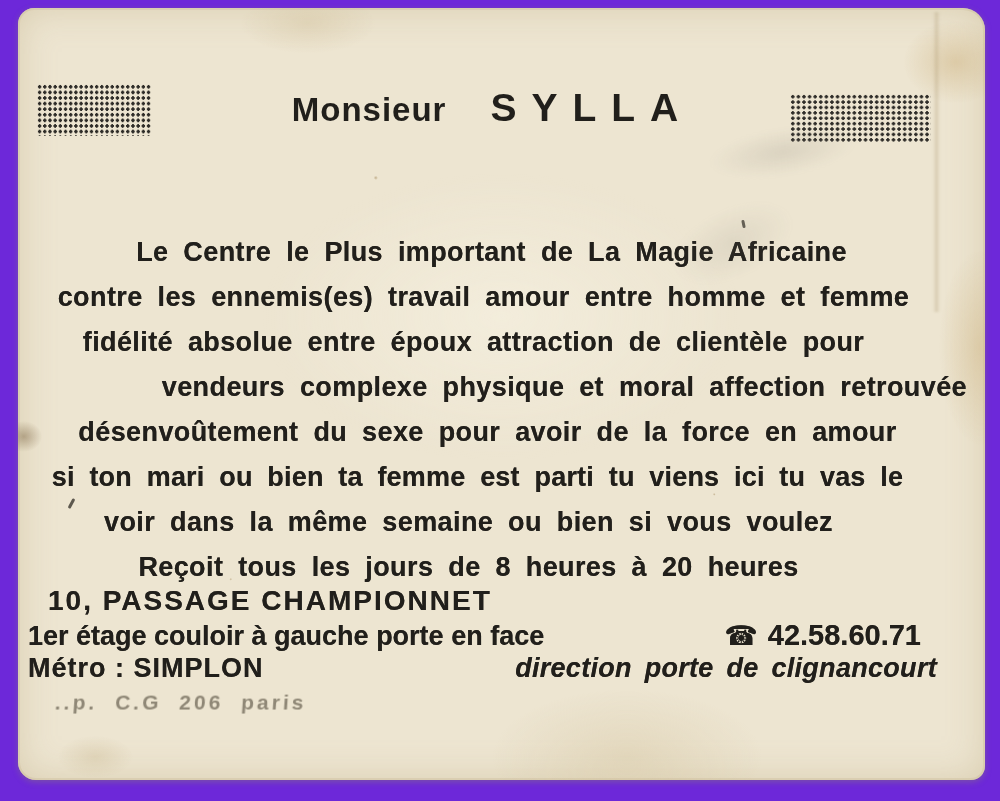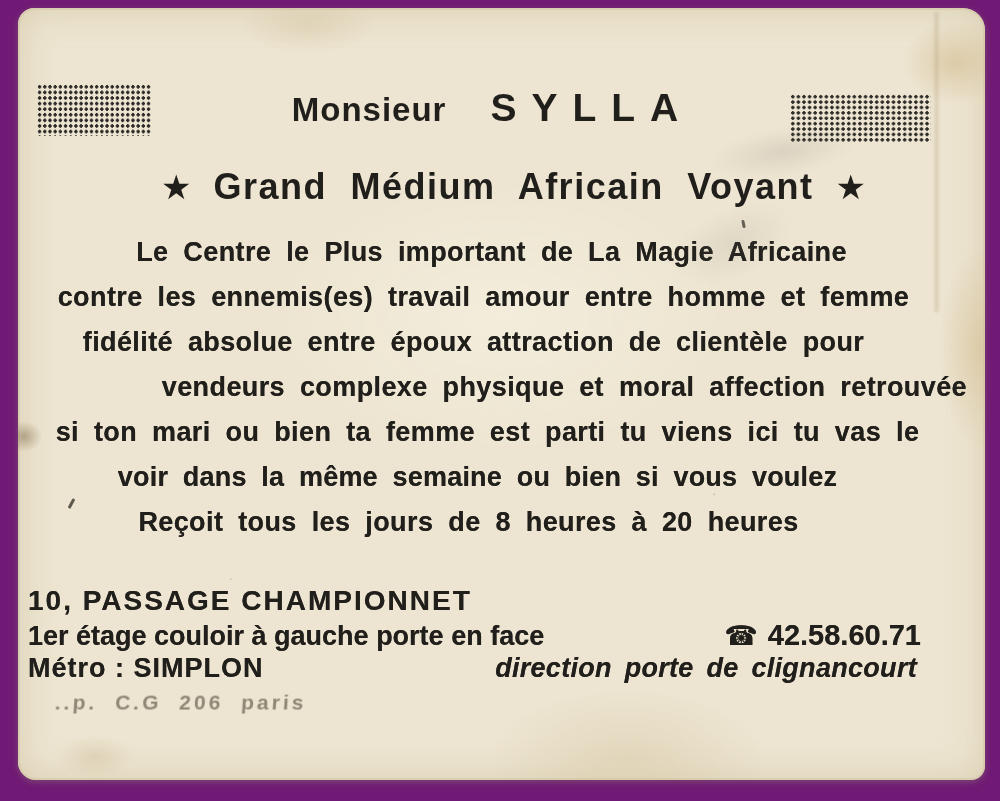--- a/index.html
+++ b/index.html
@@ -5,21 +5,21 @@
   html, body {
     margin: 0; padding: 0;
     width: 1000px; height: 801px;
     background: #ffffff;
     overflow: hidden;
     font-family: "Liberation Sans", "DejaVu Sans", sans-serif;
   }
   .scan {
     position: relative;
     width: 1000px; height: 801px;
-    background: #701a75;
+    background: #6d28d9;
   }
   
   .card {
     position: absolute;
     left: 18px; top: 8px;
     width: 967px; height: 772px;
     background: #ede5d1;
     border-radius: 16px 22px 14px 18px;
     box-shadow:
       0 2px 6px rgba(140,130,110,0.45),
@@ -115,26 +115,26 @@
   }
   .footer-row {
     display: flex;
     justify-content: space-between;
     align-items: baseline;
     height: 34px;
     padding: 0 64px 0 10px;
     white-space: nowrap;
   }
   .row-street   { font-size: 28px; }
-  .street-text  { letter-spacing: 2px; }
+  .street-text  { letter-spacing: 2px; margin-left: 20px; }
   .city-text    { letter-spacing: 2px; }
   .row-floor    { font-size: 27px; }
   .phone-group  { font-size: 29px; }
   .phone-icon   { font-size: 27px; margin-right: 10px; }
-  .row-metro    { font-size: 27px; padding-right: 68px; }
+  .row-metro    { font-size: 27px; padding-right: 48px; }
   .metro-text   { letter-spacing: 1px; }
   .direction-text { letter-spacing: 0.3px; word-spacing: 5px; font-style: italic; }
   
   .printer-mark {
     position: absolute; left: 37px; top: 683px;
     font-size: 21px; font-weight: bold;
     letter-spacing: 3px; word-spacing: 9px;
     color: rgba(66,58,44,0.55);
     transform: skewX(-4deg) scaleY(0.95);
     filter: blur(0.5px);
@@ -181,29 +181,27 @@
   <div class="card">
 
     <div class="dots dots-left"></div>
     <div class="dots dots-right"></div>
     <div class="crease"></div>
 
     <div class="title-row">
       <span class="title-prefix">Monsieur</span><span class="title-name">SYLLA</span>
     </div>
 
-    <div class="subtitle-row">
-      <span class="star star-left">★</span><span class="subtitle-text">Grand Médium Africain Voyant</span><span class="star star-right">★</span>
-    </div>
 
     <div class="body-text">
       <div class="body-line">Le Centre le Plus important de La Magie Africaine</div>
       <div class="body-line">contre les ennemis(es) travail amour entre homme et femme</div>
       <div class="body-line">fidélité absolue entre époux attraction de clientèle pour</div>
       <div class="body-line">vendeurs complexe physique et moral affection retrouvée</div>
+      <div class="body-line">désenvoûtement du sexe pour avoir de la force en amour</div>
       <div class="body-line">si ton mari ou bien ta femme est parti tu viens ici tu vas le</div>
       <div class="body-line">voir dans la même semaine ou bien si vous voulez</div>
       <div class="body-line">Reçoit tous les jours de 8 heures à 20 heures</div>
     </div>
 
     <div class="footer">
       <div class="footer-row row-street">
         <span class="street-text">10, PASSAGE CHAMPIONNET</span>
       </div>
       <div class="footer-row row-floor">

